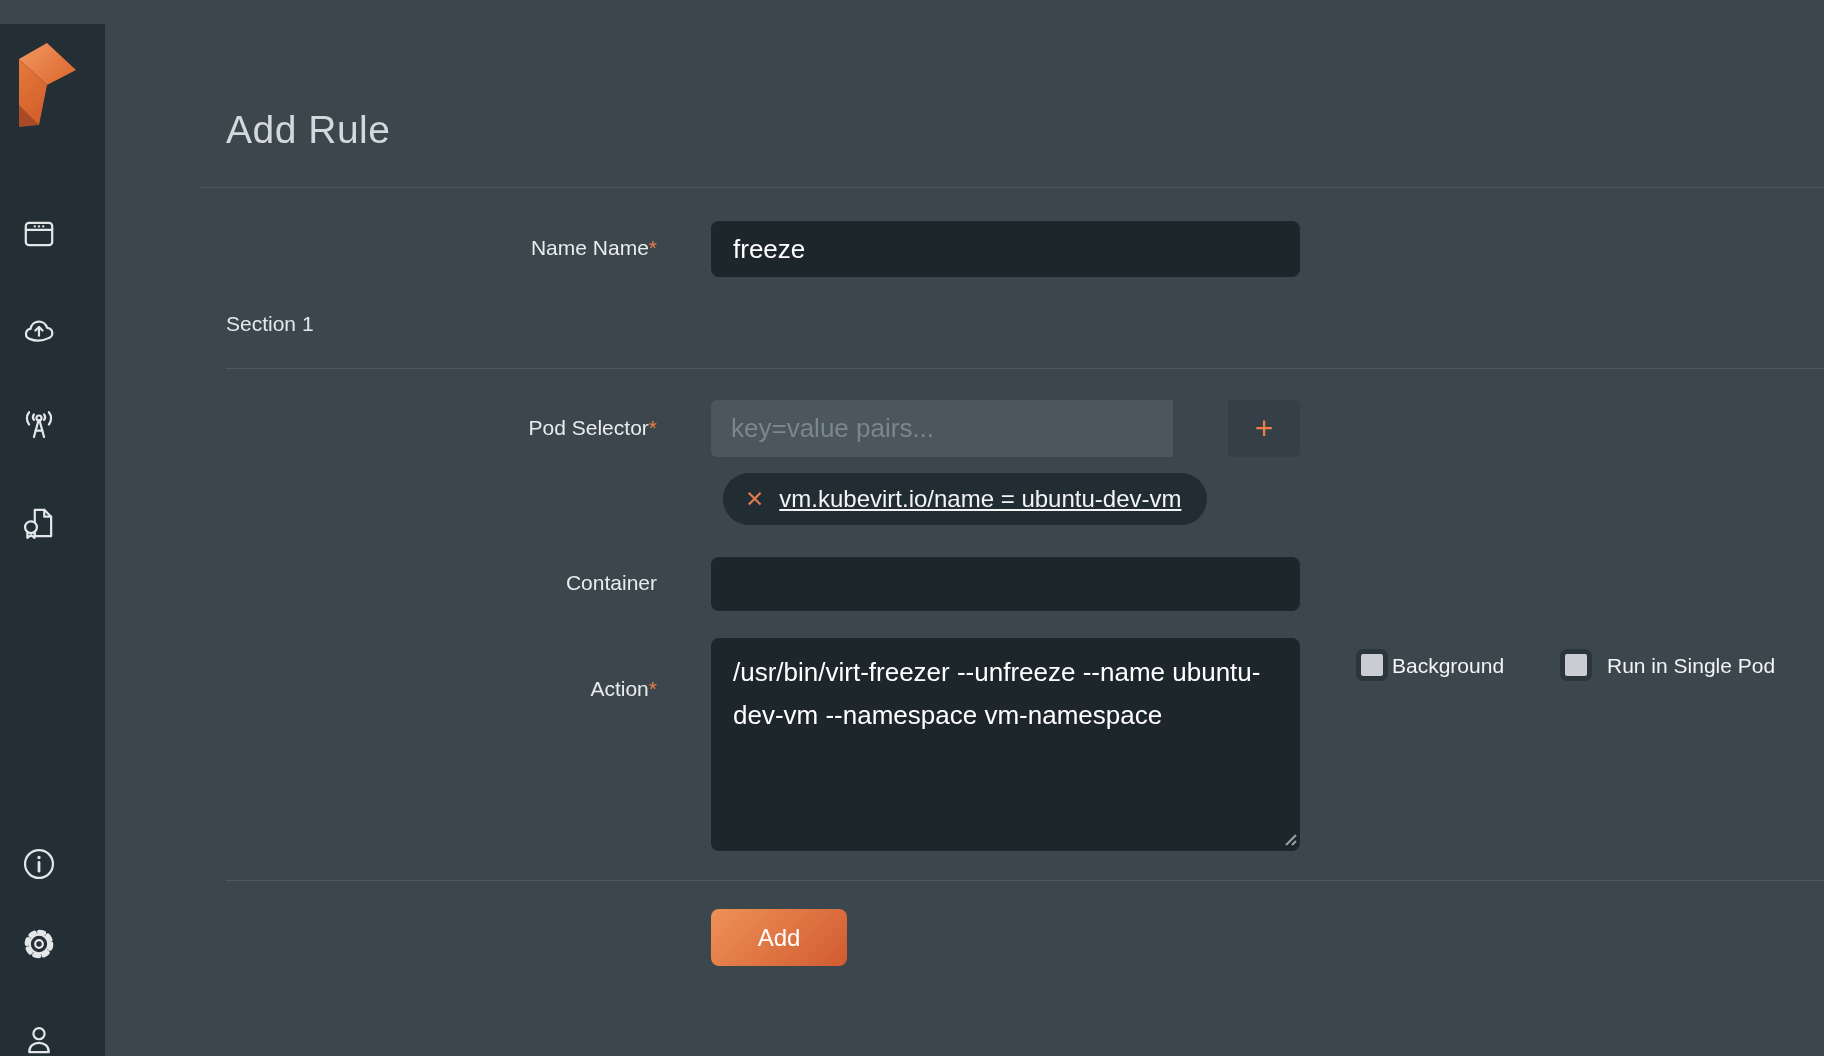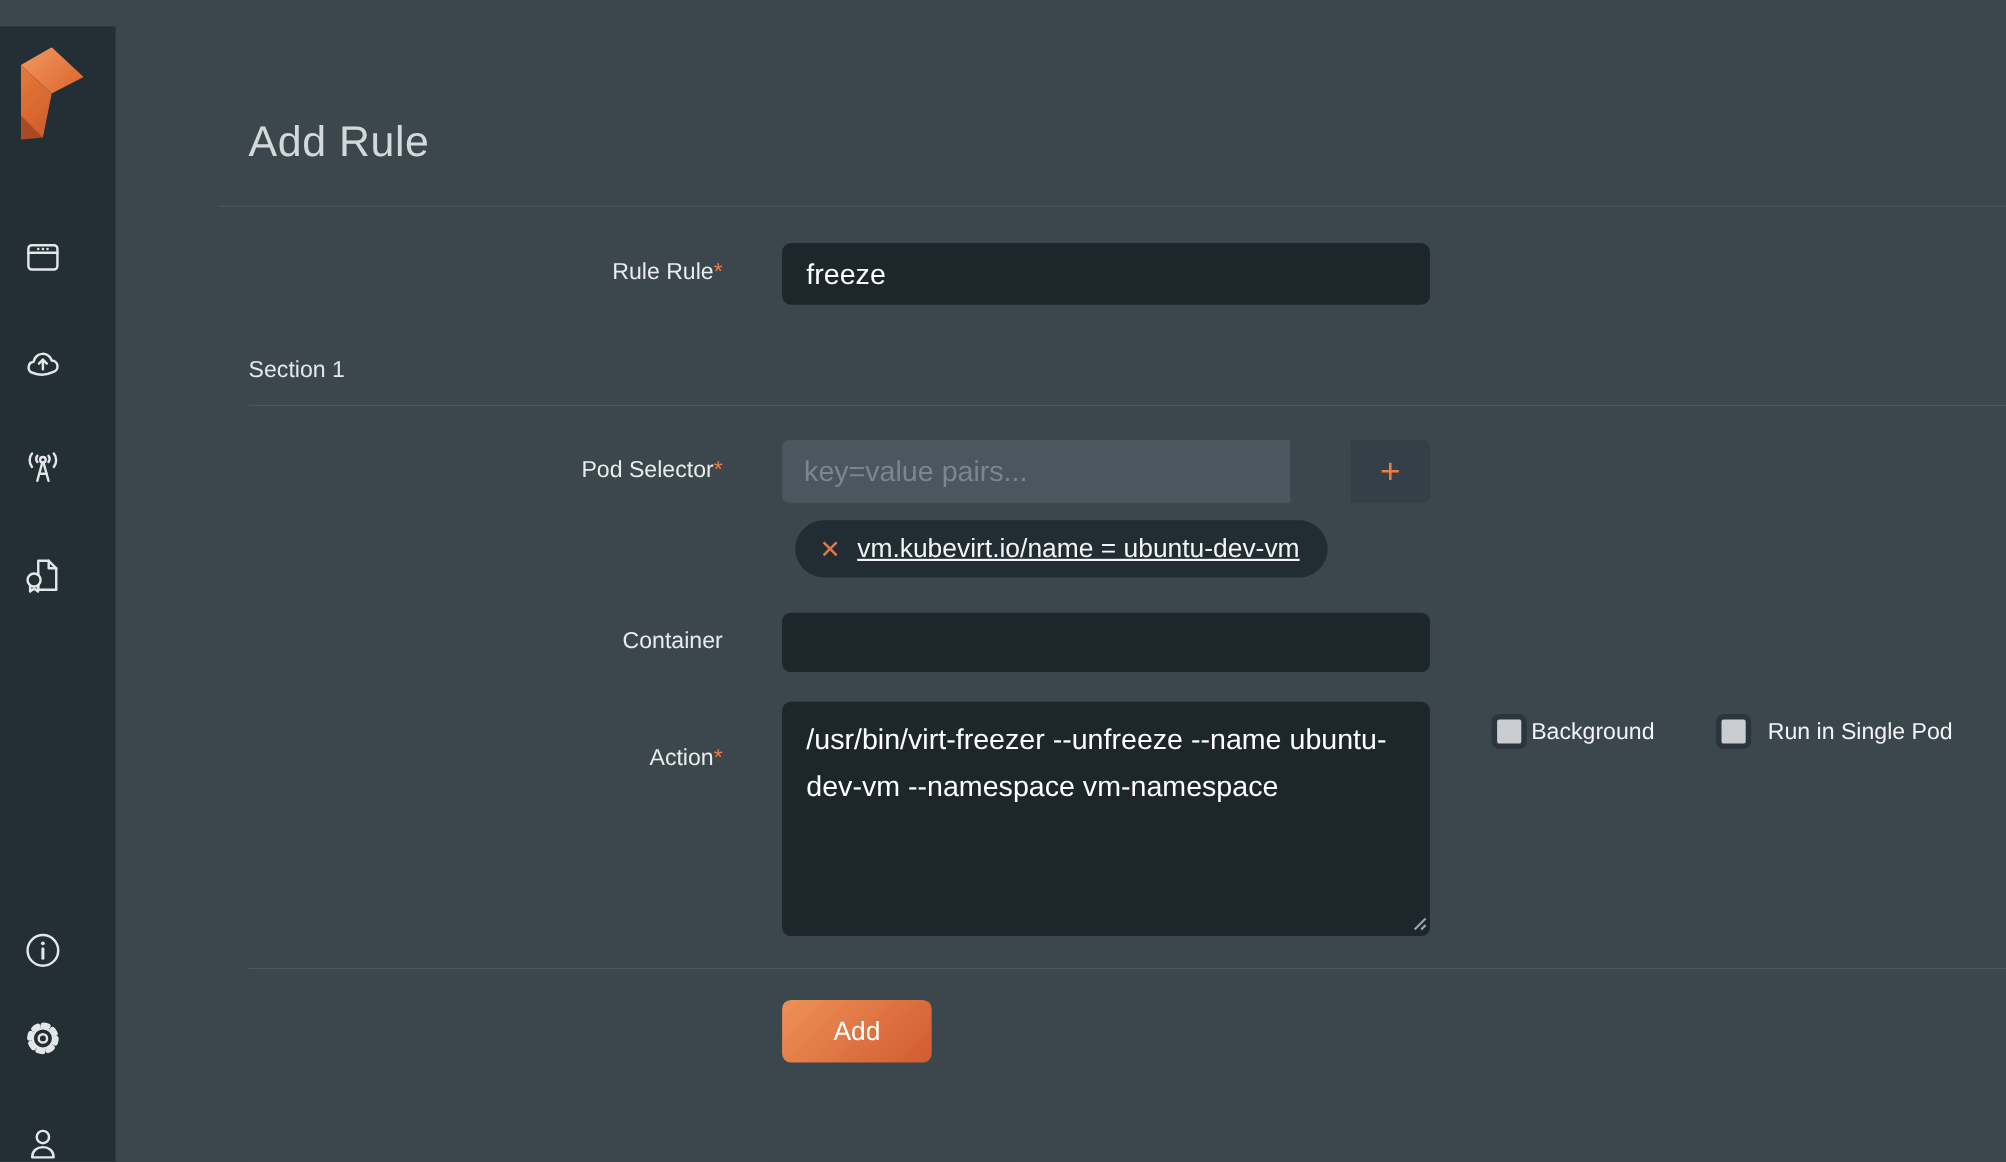--- a/index.html
+++ b/index.html
@@ -34,21 +34,21 @@
   #div1 { left:199px; top:163px; }
   #div2 { left:226px; top:344px; }
   #div3 { left:226px; top:856px; }
 
   .field-label {
     position:absolute; right:1167px; white-space:nowrap;
     font-size:21px; color:#e9eced; line-height:26px;
   }
   .req { color:#ed7d45; }
 
-  .section-label { position:absolute; left:226px; top:301px; font-size:21px; color:#e4e8ea; }
+  .section-label { position:absolute; left:226px; top:288px; font-size:21px; color:#e4e8ea; }
 
   .dark-input {
     position:absolute; left:711px; width:589px;
     background:#1c262b; border:none; border-radius:8px;
     color:#fff; font-size:26px; font-family:"Liberation Sans", sans-serif;
     padding:4px 22px; outline:none;
   }
   #rule-name-input { top:197px; height:56px; }
   #container-input { top:533px; height:54px; }
 
@@ -186,21 +186,21 @@
         <circle cx="18" cy="12" r="5.3"></circle>
         <path d="M8.8,29.5 v-0.5 c0,-5.1 4.1,-8.3 9.2,-8.3 s9.2,3.2 9.2,8.3 v0.5 Z"></path>
       </svg>
     </div>
   </nav>
 
   <h1 class="page-title">Add Rule</h1>
   <div class="divider" id="div1"></div>
 
   <div class="field-label" style="top:211px">
-    <span>Rule Rule</span><span class="req">*</span>
+    <span>Name Name</span><span class="req">*</span>
   </div>
   <input class="dark-input" id="rule-name-input" type="text" value="freeze" style="">
 
   <div class="section-label">Section 1</div>
   <div class="divider" id="div2"></div>
 
   <div class="field-label" style="top:391px">
     <span>Pod Selector</span><span class="req">*</span>
   </div>
   <input id="pod-selector-input" type="text" placeholder="key=value pairs..." style="">

